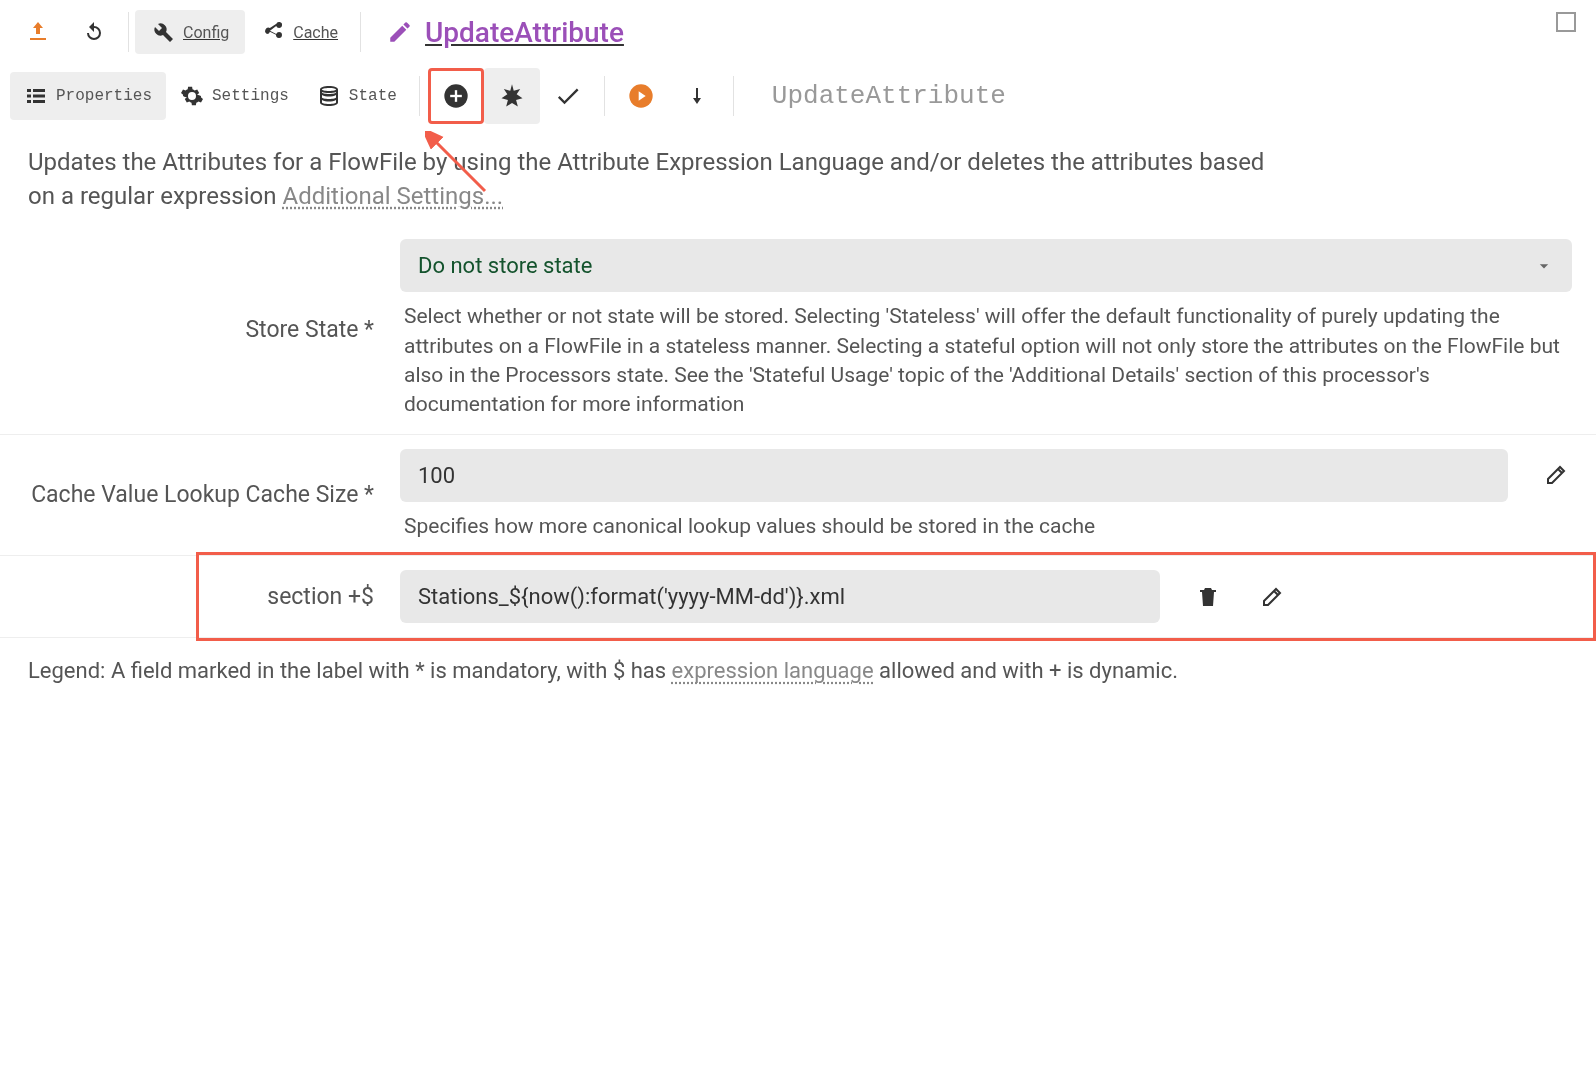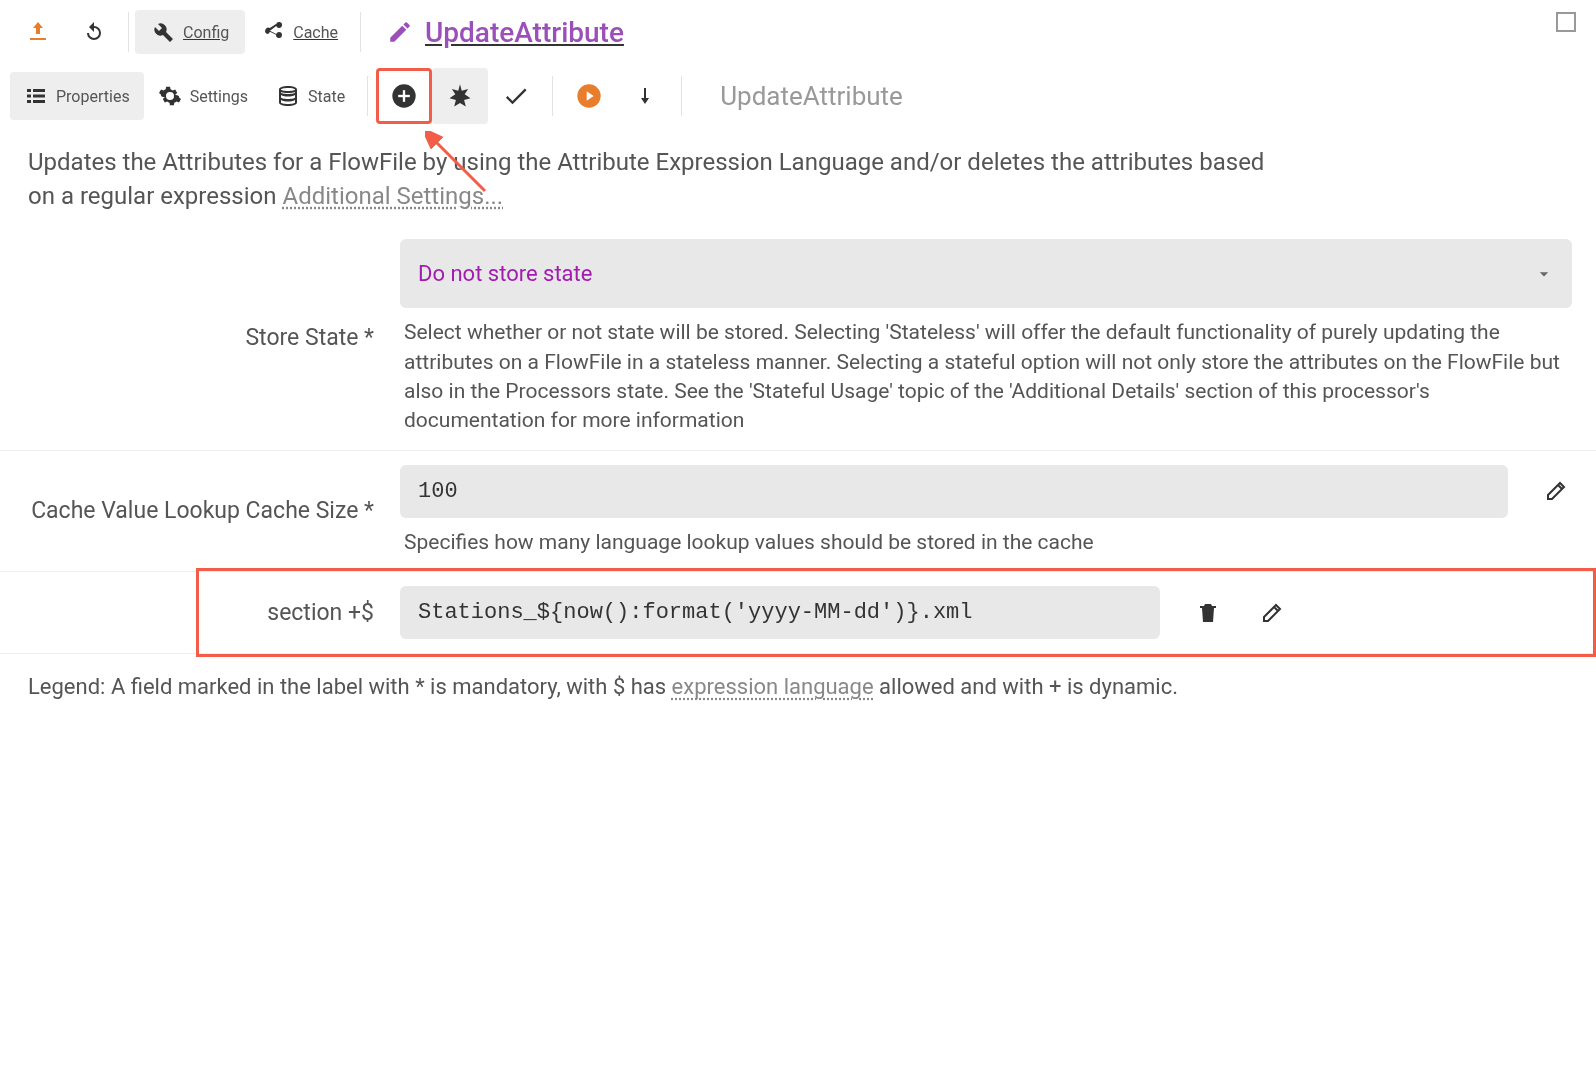--- a/index.html
+++ b/index.html
@@ -125,39 +125,38 @@
   font-size: 23px;
   color: #555;
 }
 .prop-body {
   flex: 1;
   padding-right: 24px;
 }
 .prop-select {
   background: #e8e8e8;
   border-radius: 6px;
-  padding: 22px 18px;
+  padding: 14px 18px;
   font-size: 22px;
-  color: #a21caf;
+  color: #14532d;
   display: flex;
   justify-content: space-between;
   align-items: center;
   cursor: pointer;
 }
 .prop-help {
   font-size: 21px;
   color: #555;
   padding: 10px 4px 0 4px;
   line-height: 1.4;
 }
 .prop-input-row {
   display: flex;
   align-items: center;
   gap: 32px;
-  font-family: Liberation Mono, monospace;
 }
 .prop-input {
   flex: 1;
   background: #e8e8e8;
   border-radius: 6px;
   padding: 14px 18px;
   font-size: 22px;
   color: #333;
 }
 .prop-action {
@@ -249,21 +248,21 @@
             <path fill="#9b4fb8" d="M3 17.25V21h3.75L17.81 9.94l-3.75-3.75L3 17.25zM20.71 7.04a1 1 0 0 0 0-1.41l-2.34-2.34a1 1 0 0 0-1.41 0L15.13 5.13l3.75 3.75 1.83-1.84z"></path>
           </svg>
       </span>
       <span>UpdateAttribute</span>
     </div>
     <div class="top-right">
       <span class="square-icon"></span>
     </div>
   </div>
 
-  <div class="subbar" style="position:relative;">
+  <div class="subbar" style="position:relative;font-family:Liberation Mono, monospace;">
     <div class="sb-item active">
       <span class="icon">
         <svg width="24" height="24" viewBox="0 0 24 24">
             <path fill="#333" d="M3 5h4v3H3zM9 5h12v3H9zM3 10.5h4v3H3zM9 10.5h12v3H9zM3 16h4v3H3zM9 16h12v3H9z"></path>
           </svg>
       </span>
       <span>Properties</span>
     </div>
     <div class="sb-item">
       <span class="icon">
@@ -364,21 +363,21 @@
           <span>100</span>
         </div>
         <div class="prop-action">
           <span>
             <svg width="24" height="24" viewBox="0 0 24 24">
                 <path fill="none" stroke="#333" stroke-width="2" d="M4 20h4L20 8l-4-4L4 16v4zM14 6l4 4"></path>
               </svg>
           </span>
         </div>
       </div>
-      <div class="prop-help">Specifies how many language lookup values should be stored in the cache</div>
+      <div class="prop-help">Specifies how more canonical lookup values should be stored in the cache</div>
     </div>
   </div>
 
   <div class="prop-row row-highlight" style="border-bottom:1px solid #eee;">
     <div class="prop-label">section +$</div>
     <div class="prop-body">
       <div class="prop-input-row">
         <div class="prop-input" style="max-width:760px;">
           <span>Stations_${now():format('yyyy-MM-dd')}.xml</span>
         </div>

